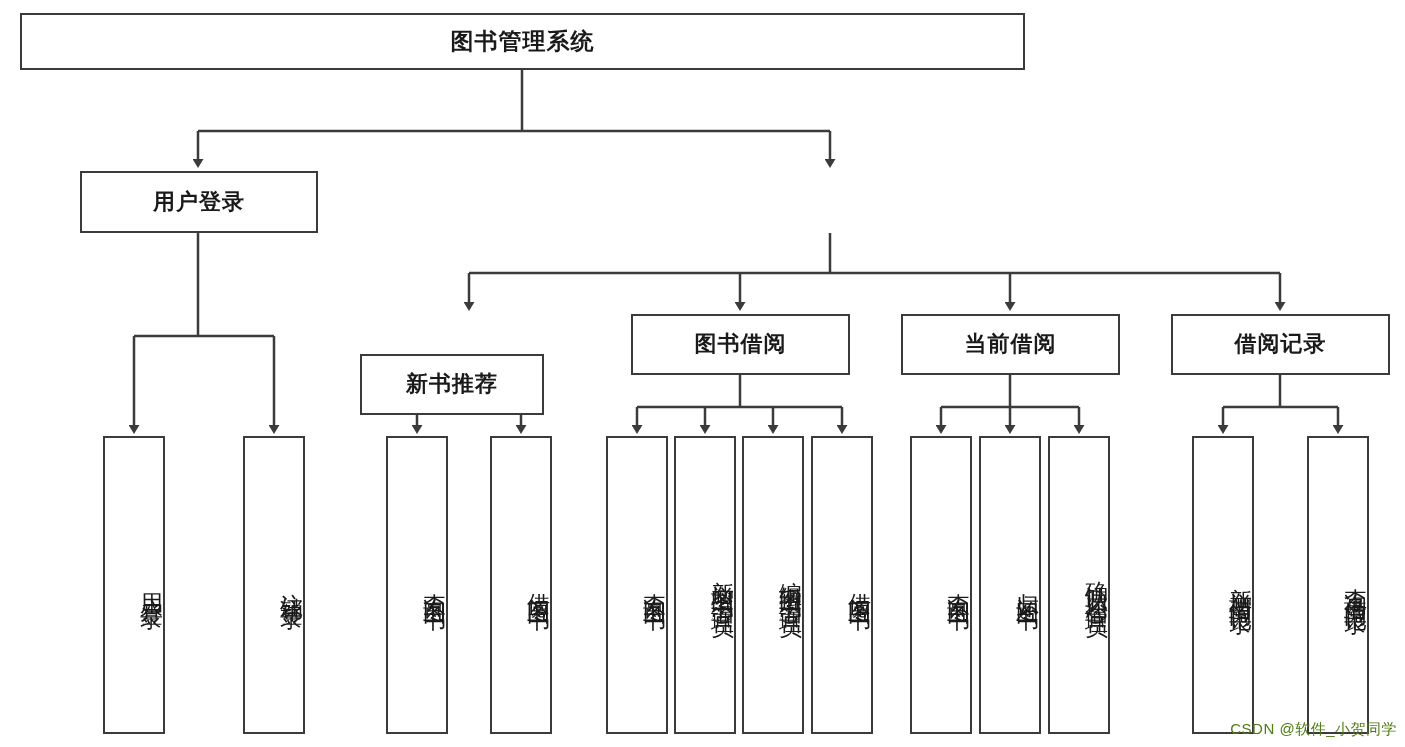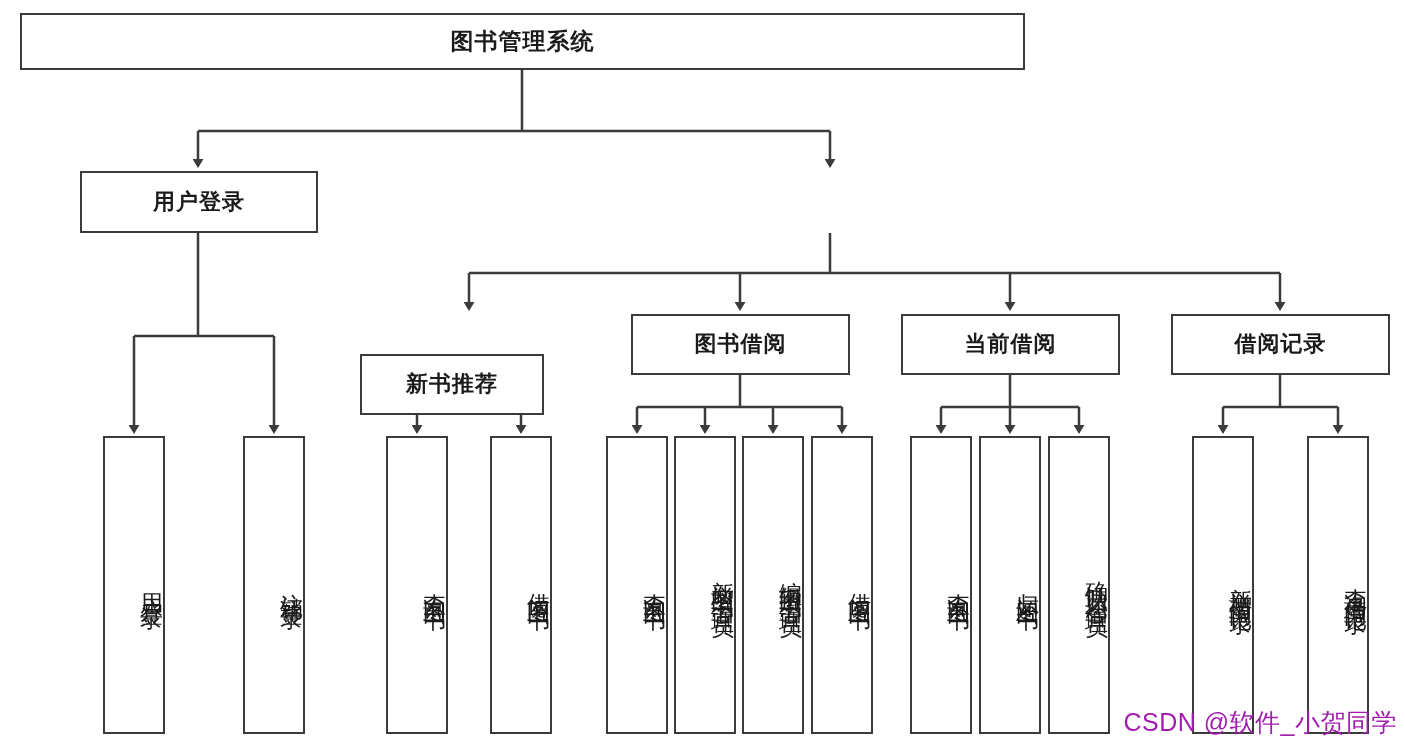--- a/index.html
+++ b/index.html
@@ -56,22 +56,22 @@
     justify-content: center;
     white-space: nowrap;
   }
   .node-v span {
     display: block;
   }
   .watermark {
     position: absolute;
     right: 8px;
     bottom: 8px;
-    font-size: 25px;
-    color: #a21caf;
+    font-size: 15px;
+    color: #4d7c0f;
     letter-spacing: 0.5px;
     white-space: nowrap;
   }
 </style>
 </head>
 <body>
 
 <div id="canvas">
 
   <svg id="edges" viewBox="0 0 1405 747" xmlns="http://www.w3.org/2000/svg">

